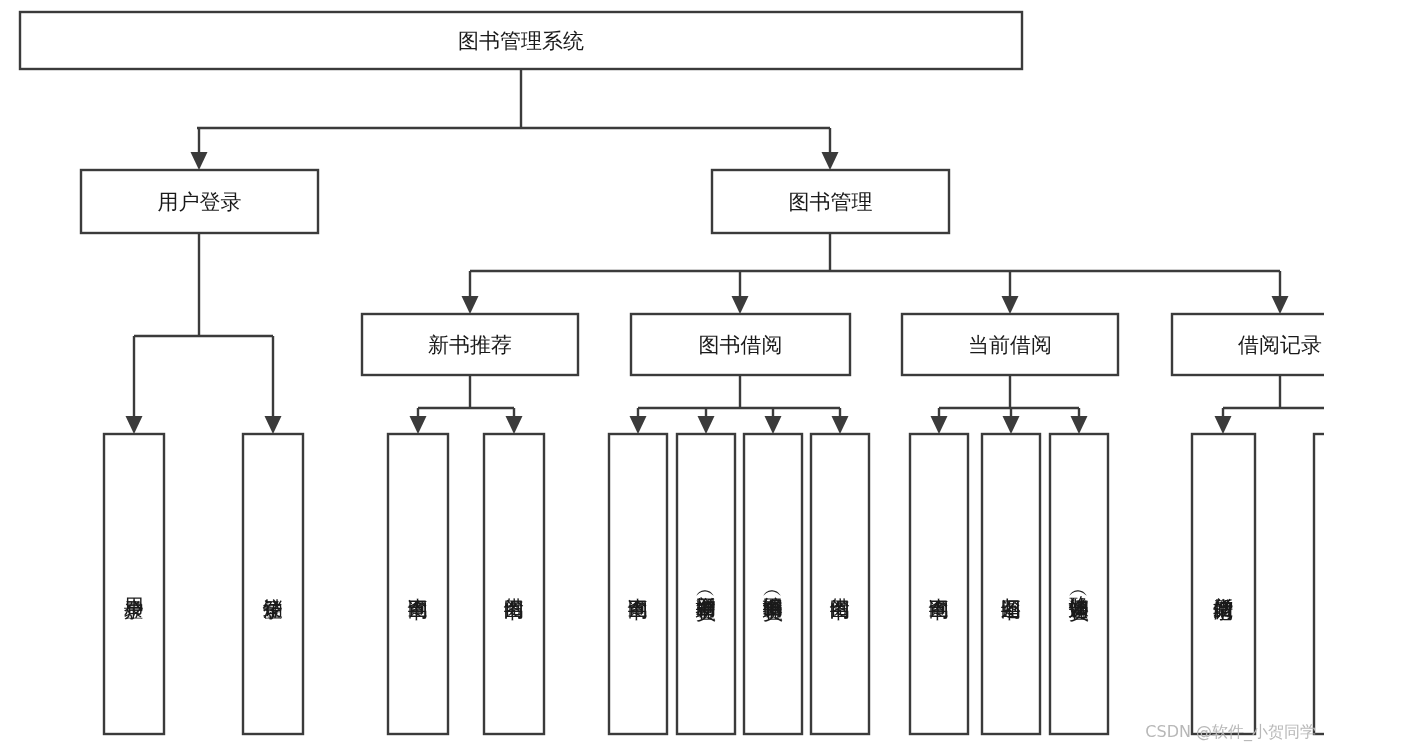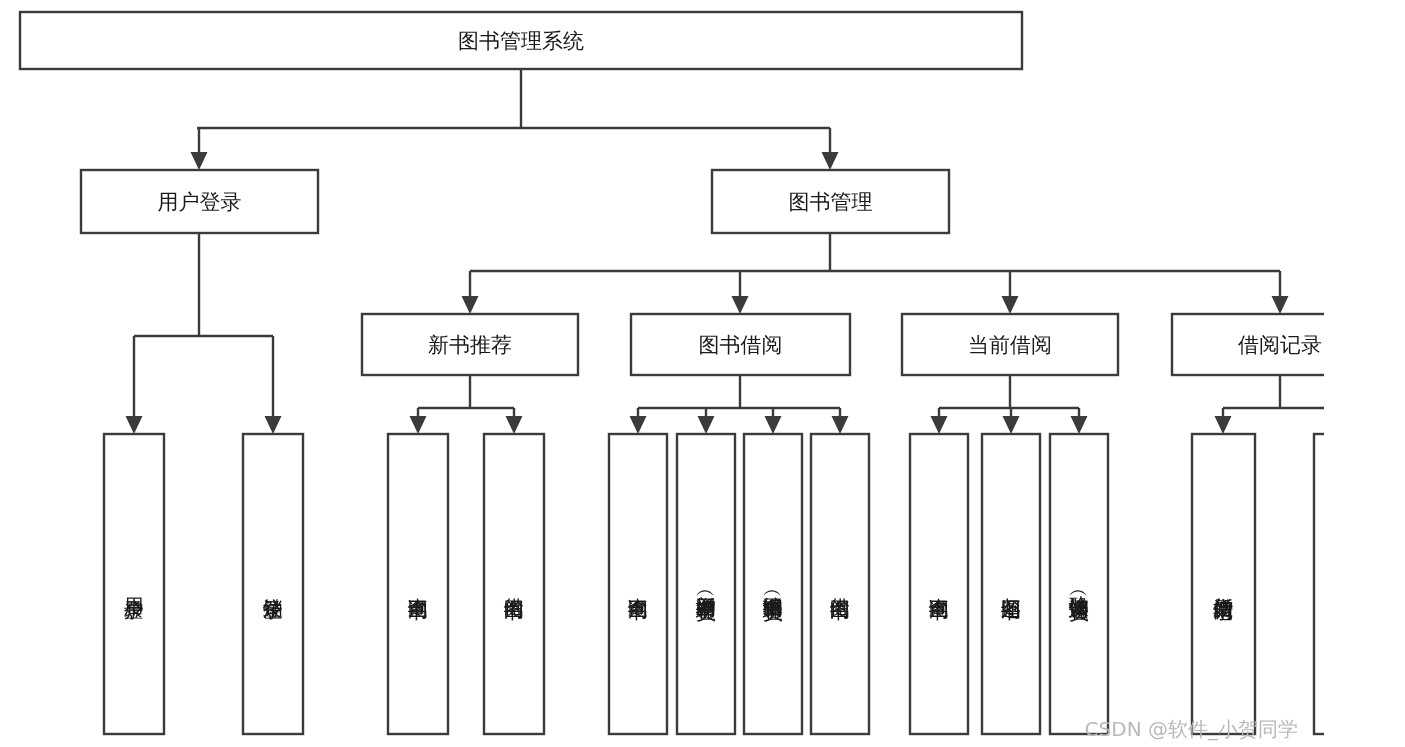--- a/index.html
+++ b/index.html
@@ -59,24 +59,24 @@
     text-orientation: upright;
     font-family: "DejaVu Sans", "Liberation Sans", sans-serif;
     font-size: 20px;
     line-height: 1.12;
     color: #1a1a1a;
     letter-spacing: 1px;
     white-space: nowrap;
   }
   .watermark {
     position: absolute;
-    right: 26px;
+    right: 8px;
     bottom: 4px;
     font-family: "DejaVu Sans", "Liberation Sans", sans-serif;
-    font-size: 20px;
+    font-size: 16px;
     color: #b8b8b8;
     white-space: nowrap;
     user-select: none;
   }
 </style>
 </head>
 <body>
 
 <div id="diagram-root">
 

